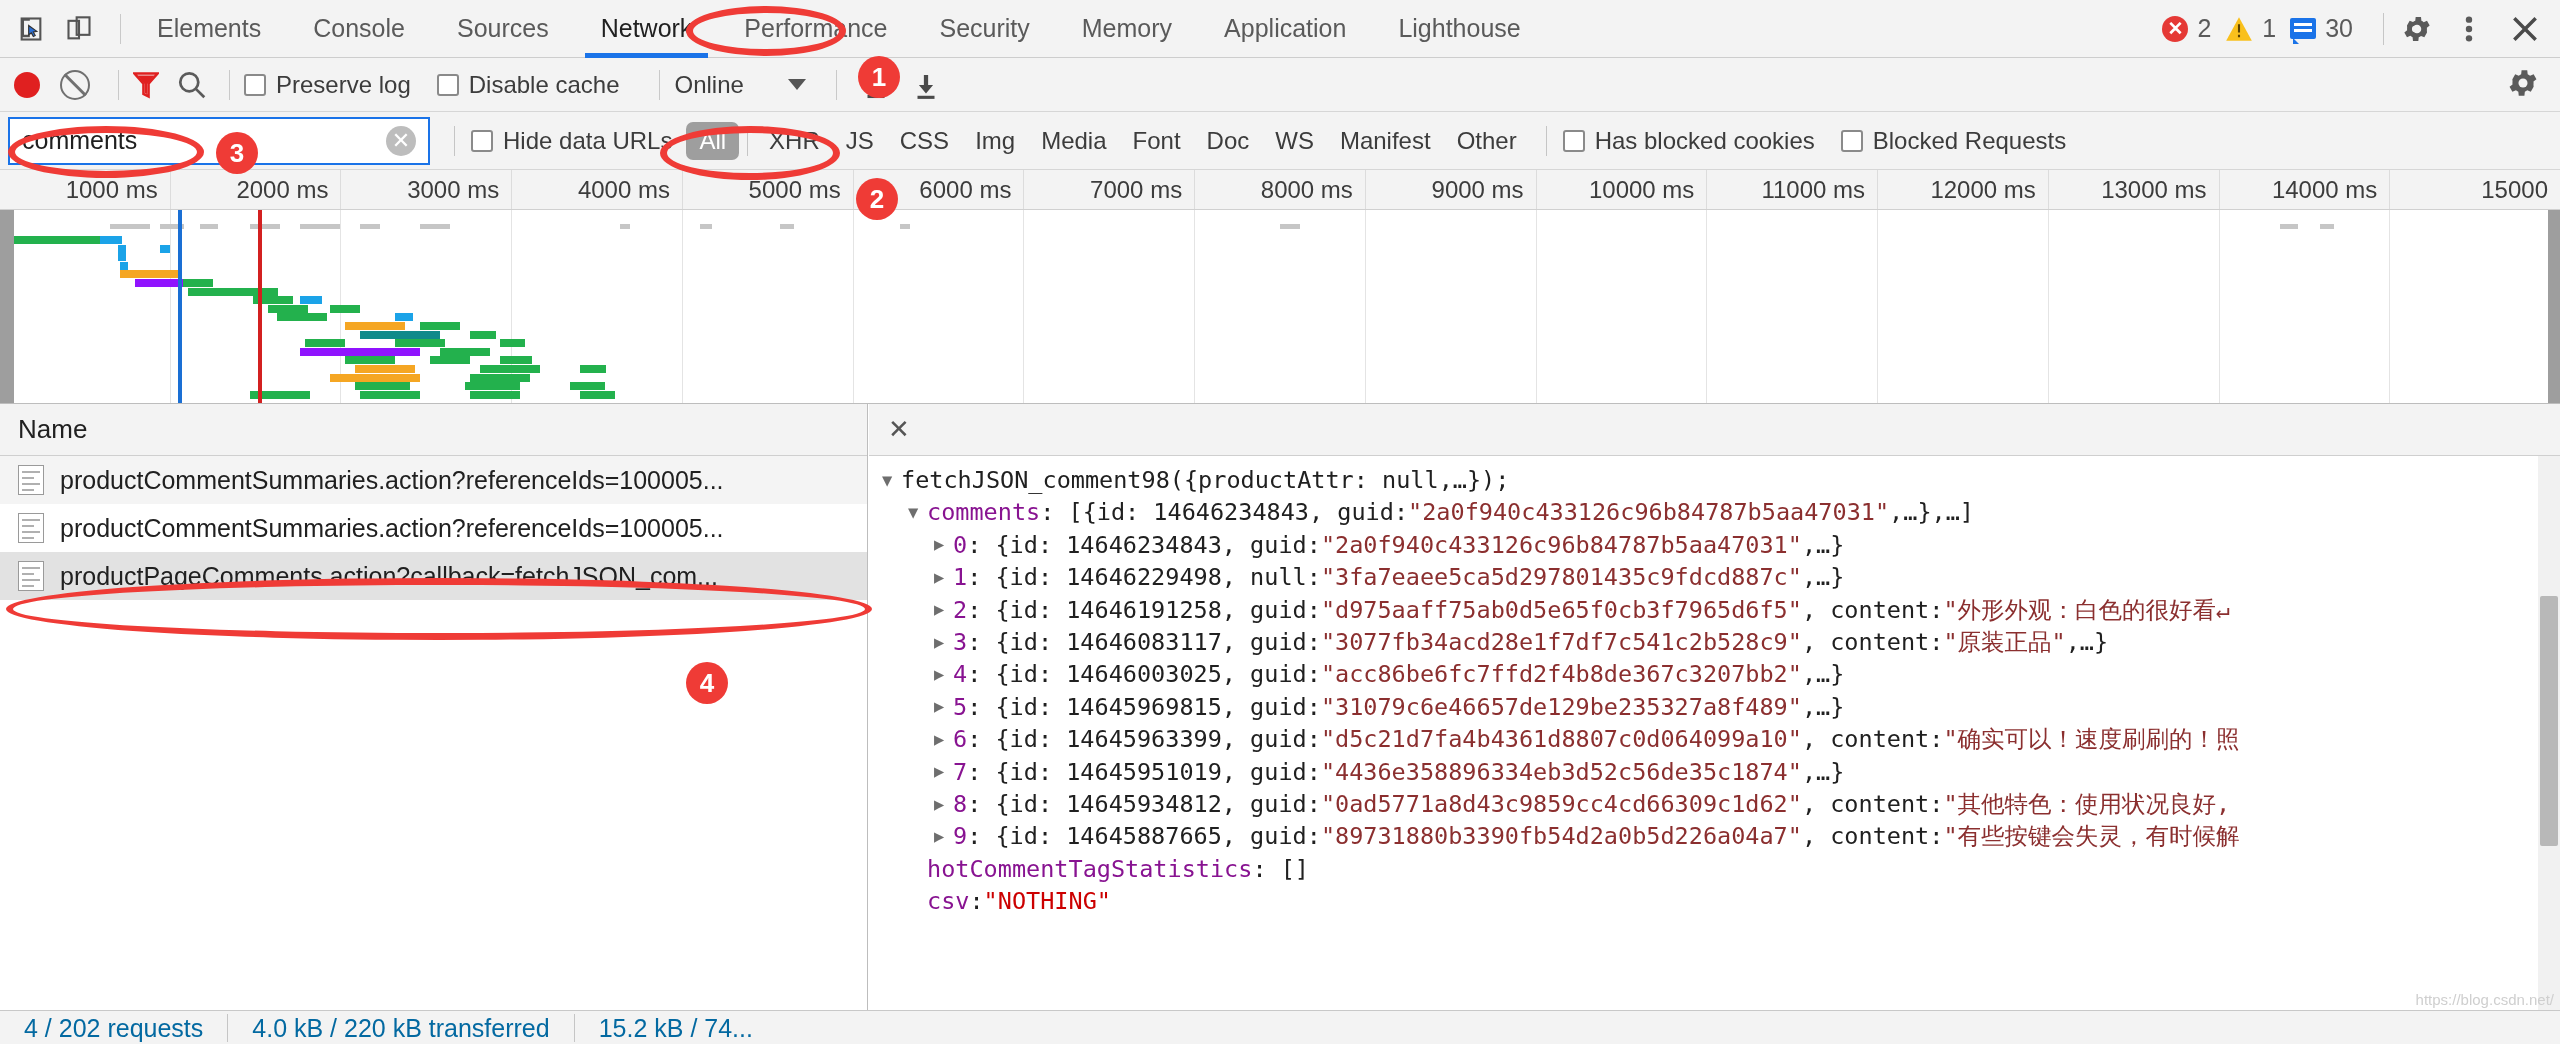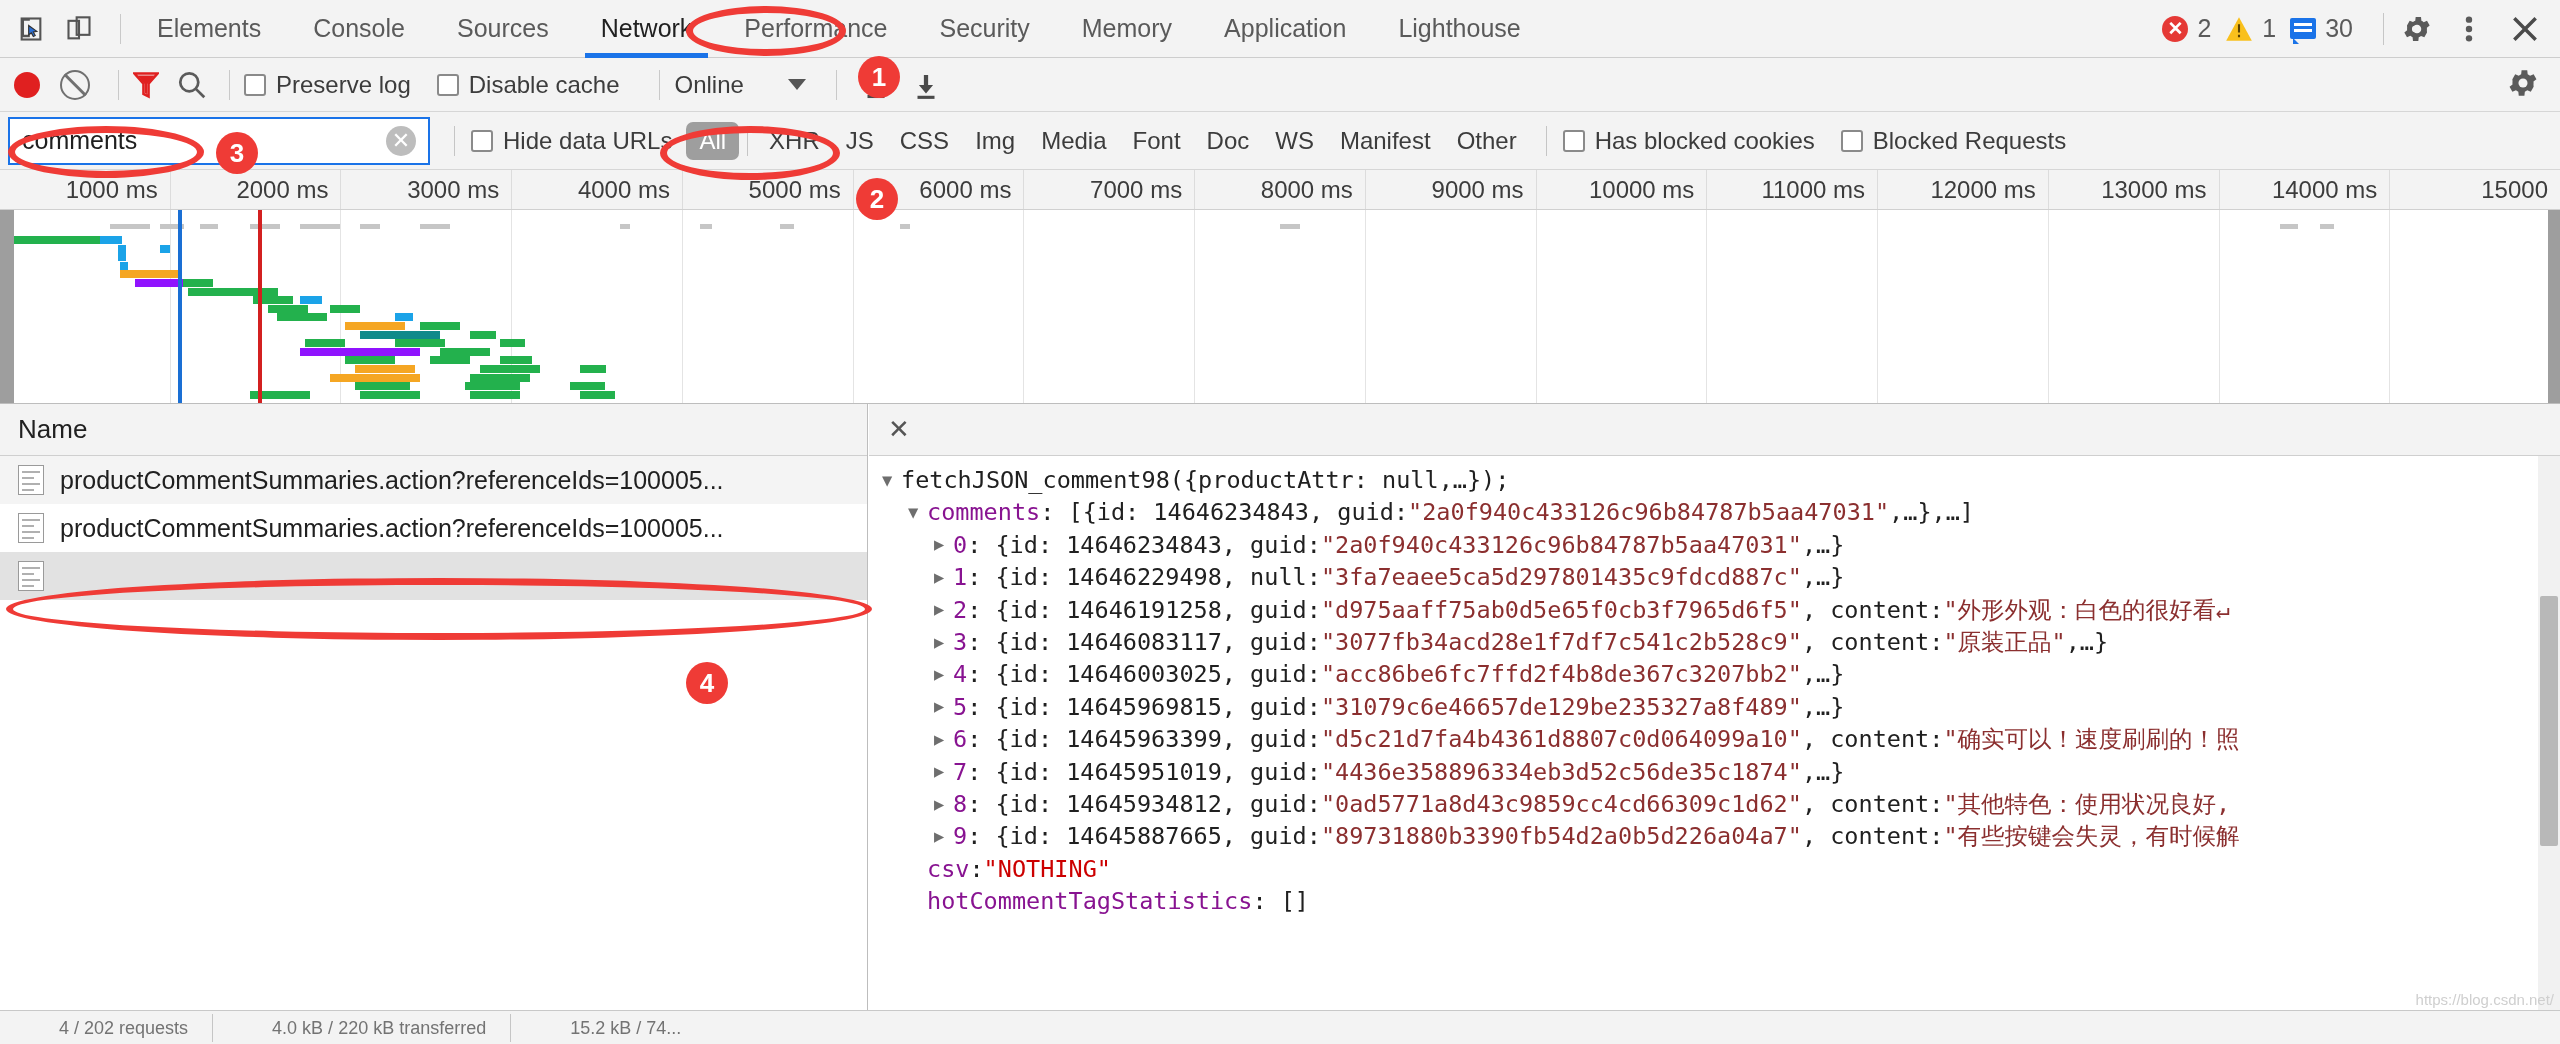--- a/index.html
+++ b/index.html
@@ -193,23 +193,22 @@
   }
   .fileicon.img .ln { background: #e4a0a0; }
 
   
   .statusbar {
     position: absolute; left: 0; top: 1010px; width: 2560px; height: 34px;
     background: #f3f3f3; border-top: 1px solid #c8c8c8;
     display: flex; align-items: center; overflow: hidden;
   }
   .sbcell {
-    font-size: 18px; color: #737373; padding: 0 24px; white-space: nowrap;
+    font-size: 25px; color: #0369a1; padding: 0 24px; white-space: nowrap;
     line-height: 34px;
-    margin-left: 35px;
   }
   .sbsep { width: 1px; height: 28px; background: #c5c5c5; }
 
   
   .rightpanel {
     position: absolute; left: 869px; top: 404px; width: 1691px; height: 606px;
     background: #fff; overflow: hidden;
   }
   .rtabs {
     height: 52px; background: #f3f3f3; border-bottom: 1px solid #cfcfcf;
@@ -571,20 +570,21 @@
           </span>
           <span>productCommentSummaries.action?referenceIds=100005...</span>
         </div>
         <div class="lrow selected">
           <span class="fileicon">
             <i class="ln" style="top: 5px; width: 18px;"></i>
             <i class="ln" style="top: 11px; width: 12px;"></i>
             <i class="ln" style="top: 17px; width: 18px;"></i>
             <i class="ln" style="top: 23px; width: 12px;"></i>
           </span>
+          <span>productPageComments.action?callback=fetchJSON_com...</span>
         </div>
       </div>
   </div>
 
   <div class="rightpanel">
     <div class="rtabs">
       <div class="rclose">✕</div>
     </div>
     <div class="jsonview" id="jsonview">
         <div class="jline" style="padding-left: 0px;">
@@ -669,28 +669,28 @@
         <div class="jline" style="padding-left: 52px;">
           <span class="tri">▶</span>
           <span class="k-prop">9</span>
           <span class="k-plain">: {id: 14645887665, guid: </span>
           <span class="v-str">"89731880b3390fb54d2a0b5d226a04a7"</span>
           <span class="k-plain">, content: </span>
           <span class="v-str">"有些按键会失灵，有时候解</span>
         </div>
         <div class="jline" style="padding-left: 26px;">
           <span class="tri blank"></span>
+          <span class="k-prop">hotCommentTagStatistics</span>
+          <span class="k-plain">: []</span>
+        </div>
+        <div class="jline" style="padding-left: 26px;">
+          <span class="tri blank"></span>
           <span class="k-prop">csv</span>
           <span class="k-plain">: </span>
           <span class="v-red">"NOTHING"</span>
-        </div>
-        <div class="jline" style="padding-left: 26px;">
-          <span class="tri blank"></span>
-          <span class="k-prop">hotCommentTagStatistics</span>
-          <span class="k-plain">: []</span>
         </div>
       </div>
     <div class="jscroll">
       <div class="thumb"></div>
     </div>
   </div>
 
   <div class="statusbar">
     <div class="sbcell">4 / 202 requests</div>
     <div class="sbsep"></div>

